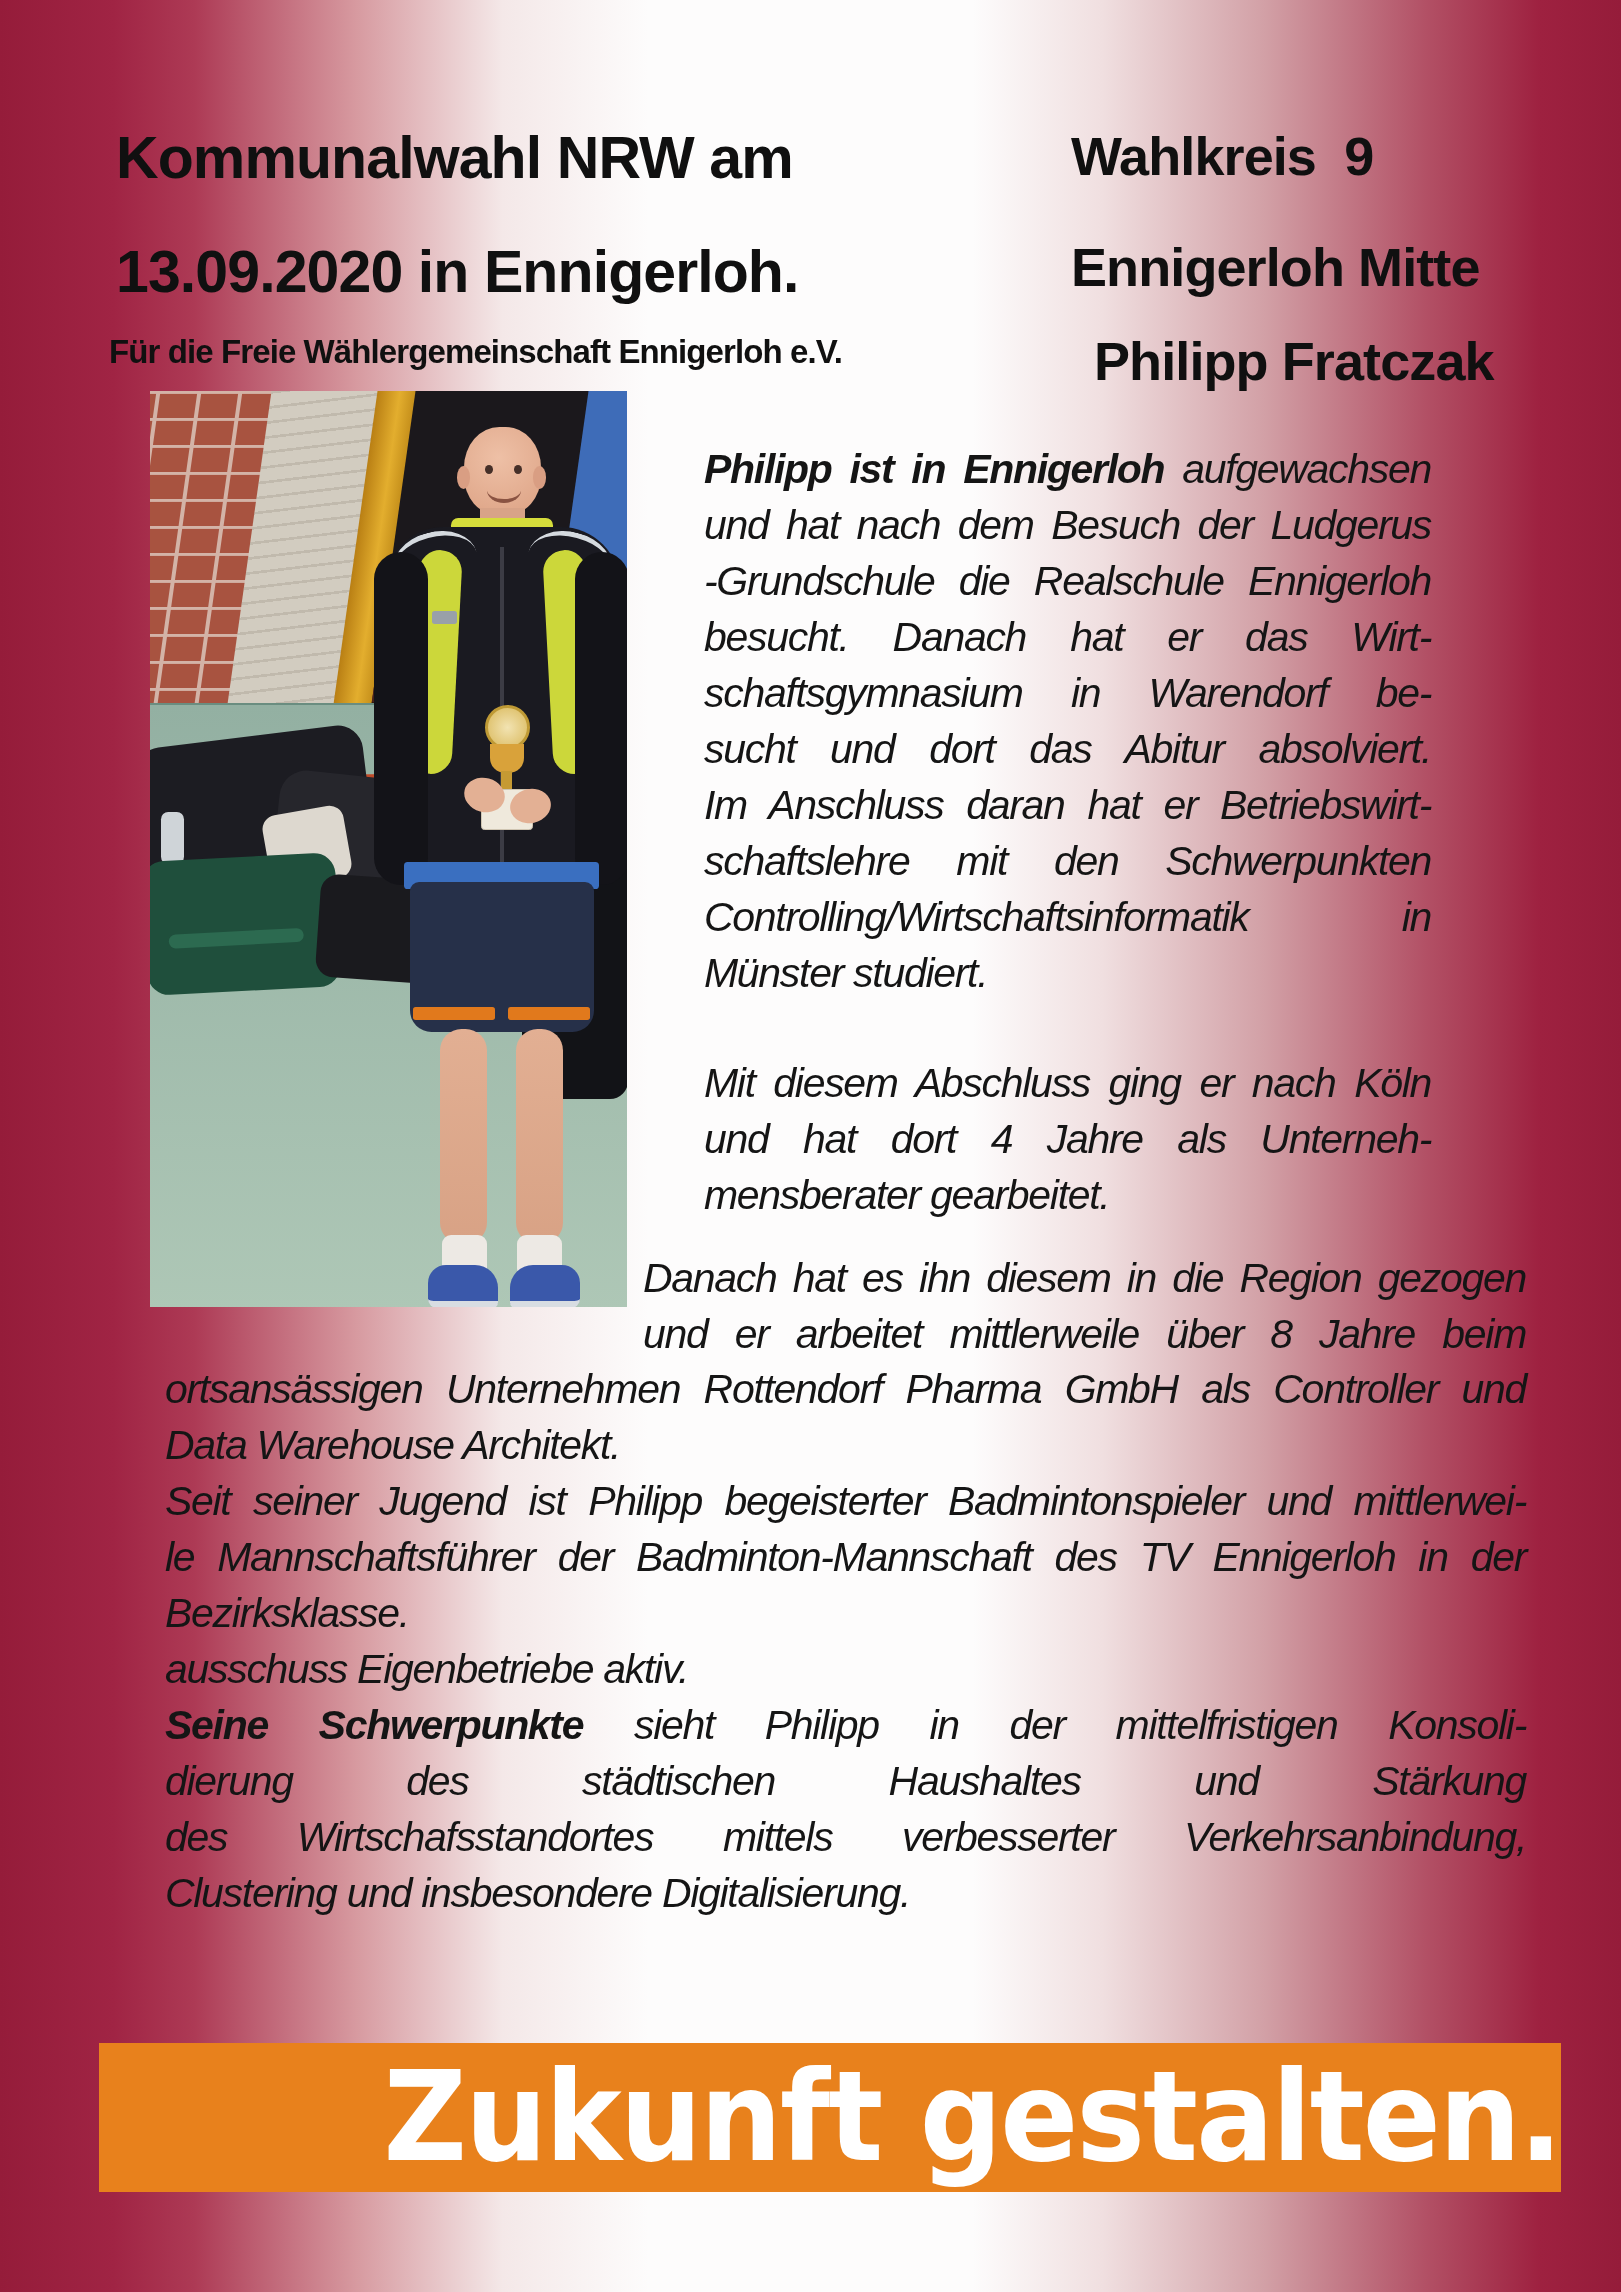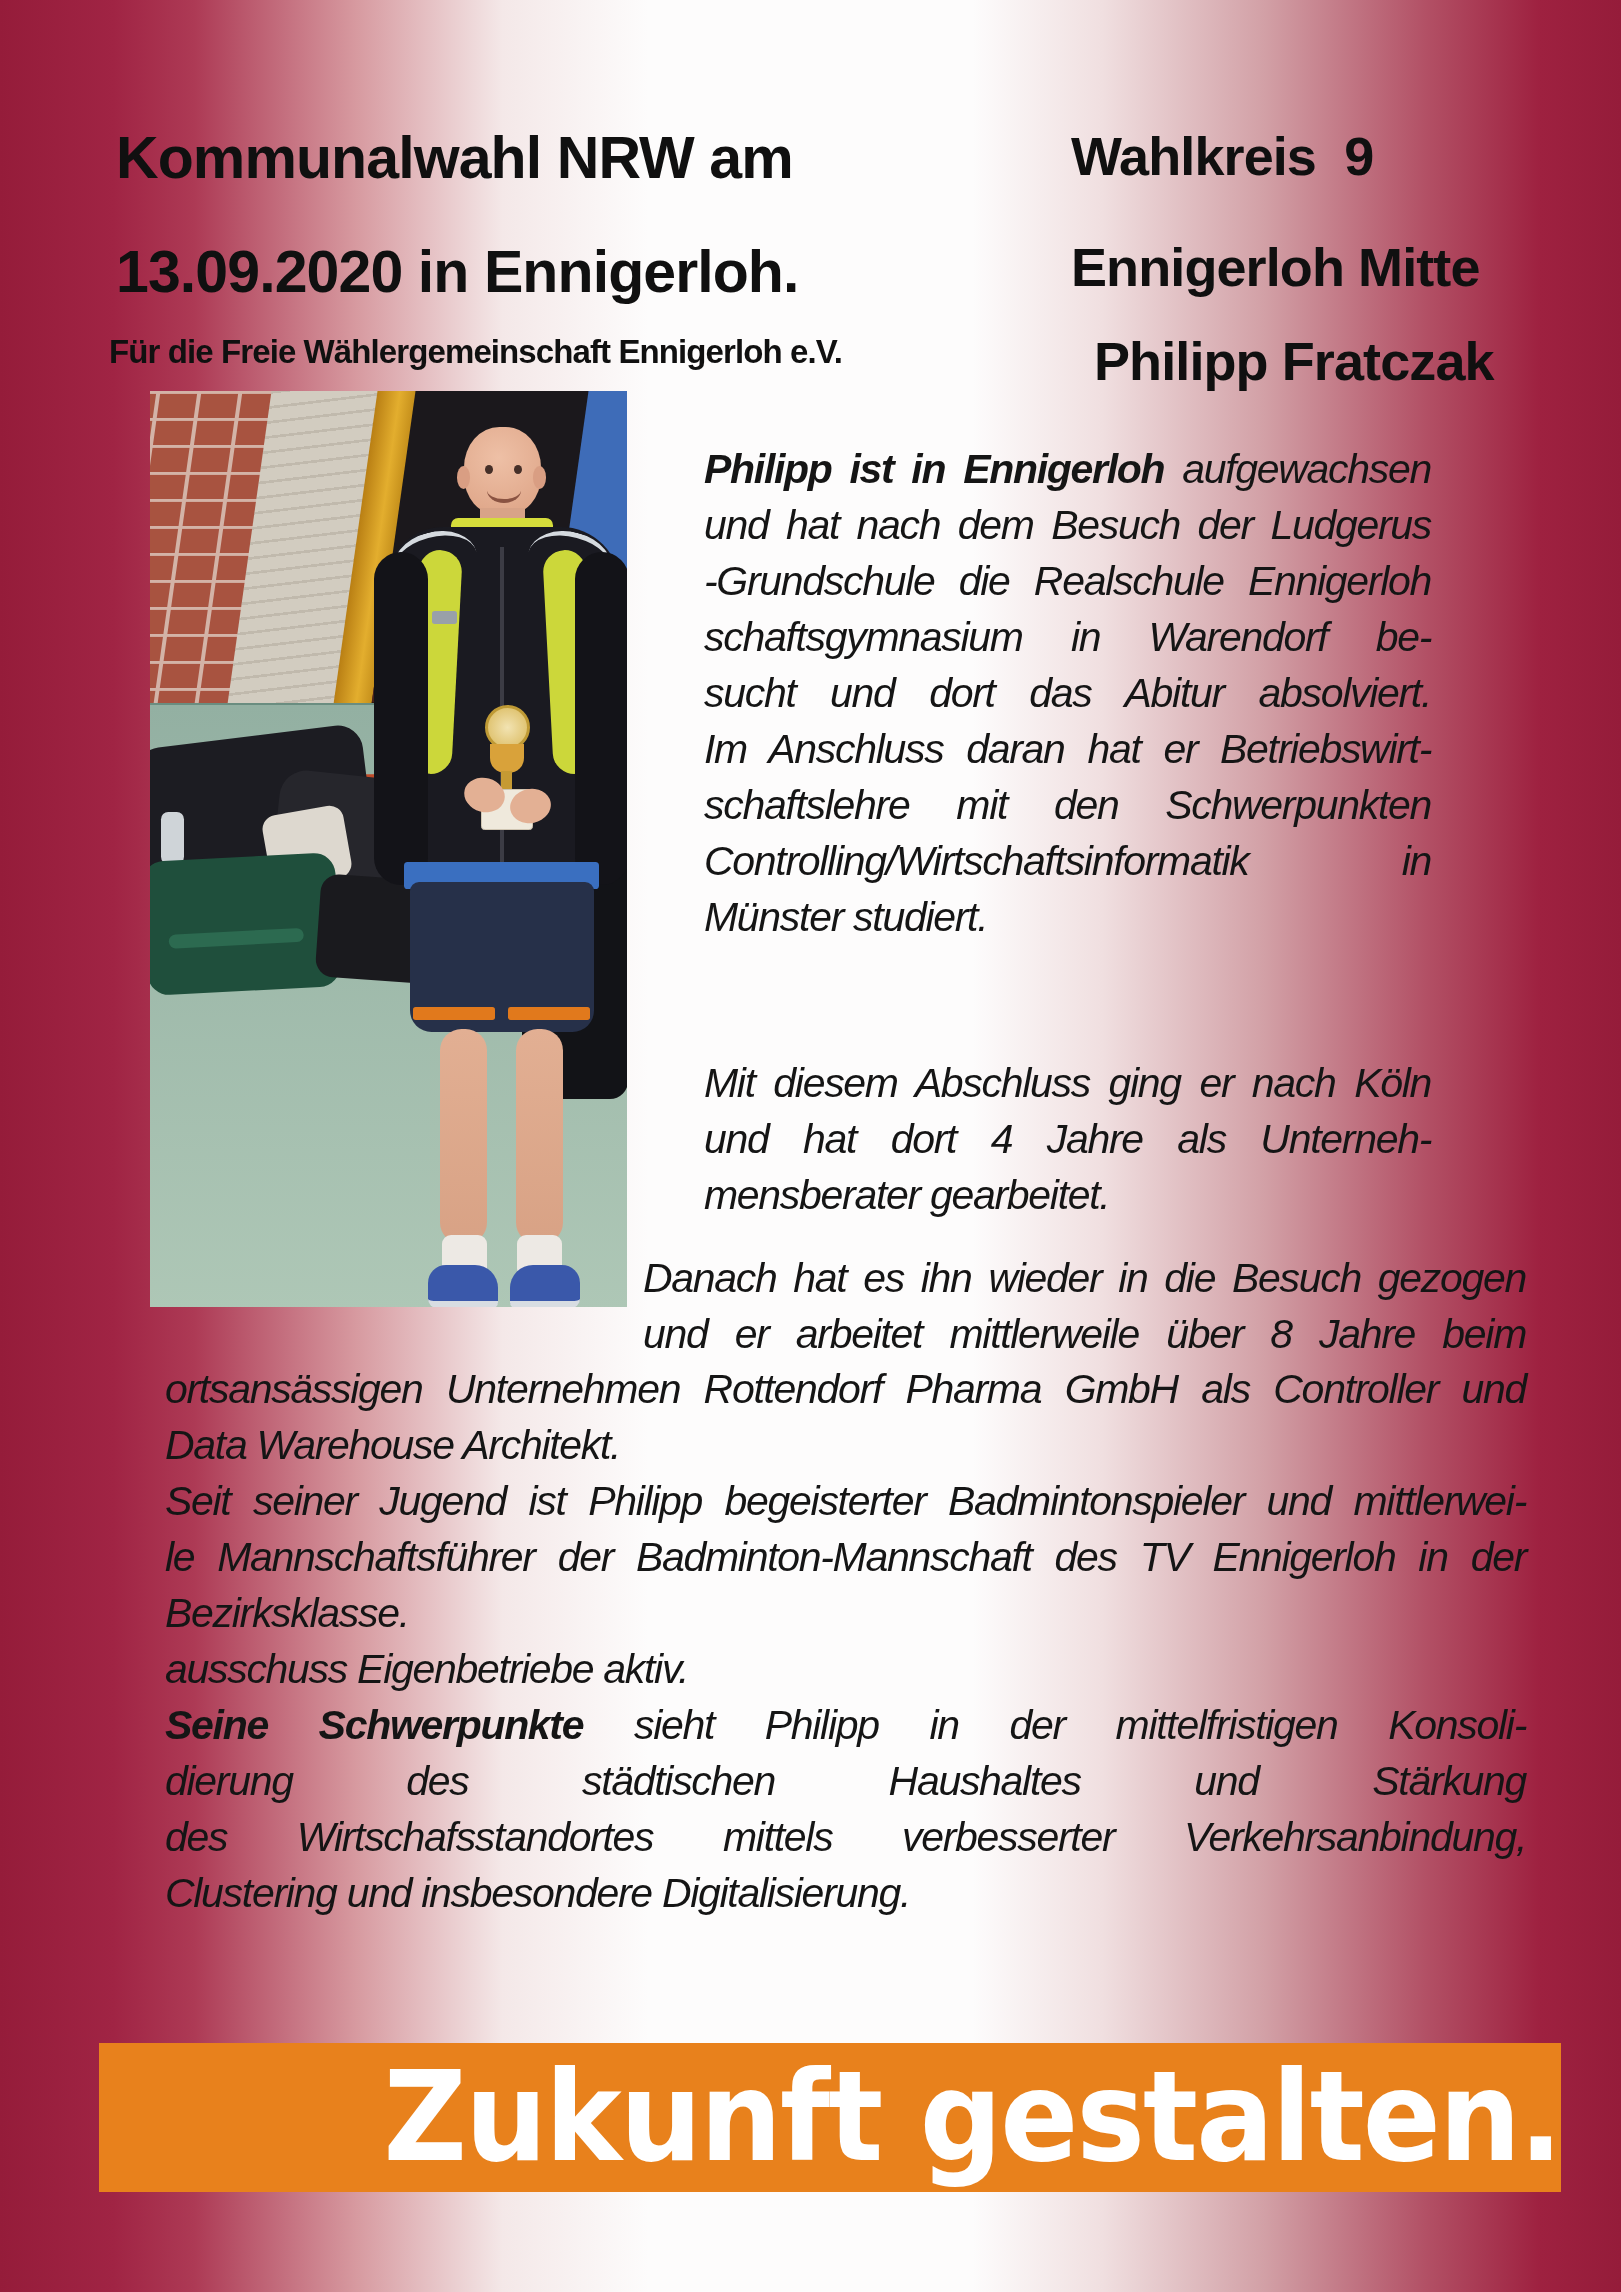--- a/index.html
+++ b/index.html
@@ -172,34 +172,35 @@
       <div class="abs sock sockr"></div>
       <div class="abs shoe shoel"></div>
       <div class="abs shoe shoer"></div>
     </div>
   </figure>
 
   <section class="abs btxt colA">
       <div class="tline"><b>Philipp ist in Ennigerloh</b> aufgewachsen</div>
       <div class="tline">und hat nach dem Besuch der Ludgerus</div>
       <div class="tline">-Grundschule die Realschule Ennigerloh</div>
+      <div class="tline">besucht. Danach hat er das Wirt-</div>
       <div class="tline">schaftsgymnasium in Warendorf be-</div>
       <div class="tline">sucht und dort das Abitur absolviert.</div>
       <div class="tline">Im Anschluss daran hat er Betriebswirt-</div>
       <div class="tline">schaftslehre mit den Schwerpunkten</div>
       <div class="tline">Controlling/Wirtschaftsinformatik in</div>
       <div class="tline tlast">Münster studiert.</div>
     </section>
   <section class="abs btxt colB">
       <div class="tline">Mit diesem Abschluss ging er nach Köln</div>
       <div class="tline">und hat dort 4 Jahre als Unterneh-</div>
       <div class="tline tlast">mensberater gearbeitet.</div>
     </section>
   <section class="abs btxt colC">
-      <div class="tline">Danach hat es ihn wieder in die Besuch gezogen</div>
+      <div class="tline">Danach hat es ihn diesem in die Region gezogen</div>
       <div class="tline">und er arbeitet mittlerweile über 8 Jahre beim</div>
     </section>
   <section class="abs btxt colD">
       <div class="tline">ortsansässigen Unternehmen Rottendorf Pharma GmbH als Controller und</div>
       <div class="tline tlast">Data Warehouse Architekt.</div>
       <div class="tline">Seit seiner Jugend ist Philipp begeisterter Badmintonspieler und mittlerwei-</div>
       <div class="tline">le Mannschaftsführer der Badminton-Mannschaft des TV Ennigerloh in der</div>
       <div class="tline tlast">Bezirksklasse.</div>
       <div class="tline tlast">ausschuss Eigenbetriebe aktiv.</div>
       <div class="tline"><b>Seine Schwerpunkte</b> sieht Philipp in der mittelfristigen Konsoli-</div>

